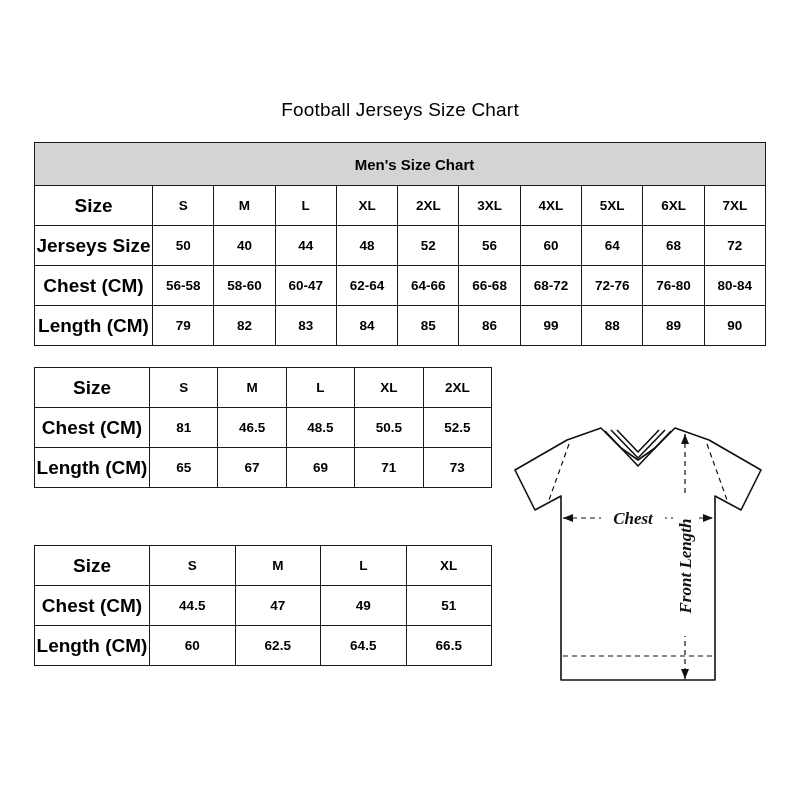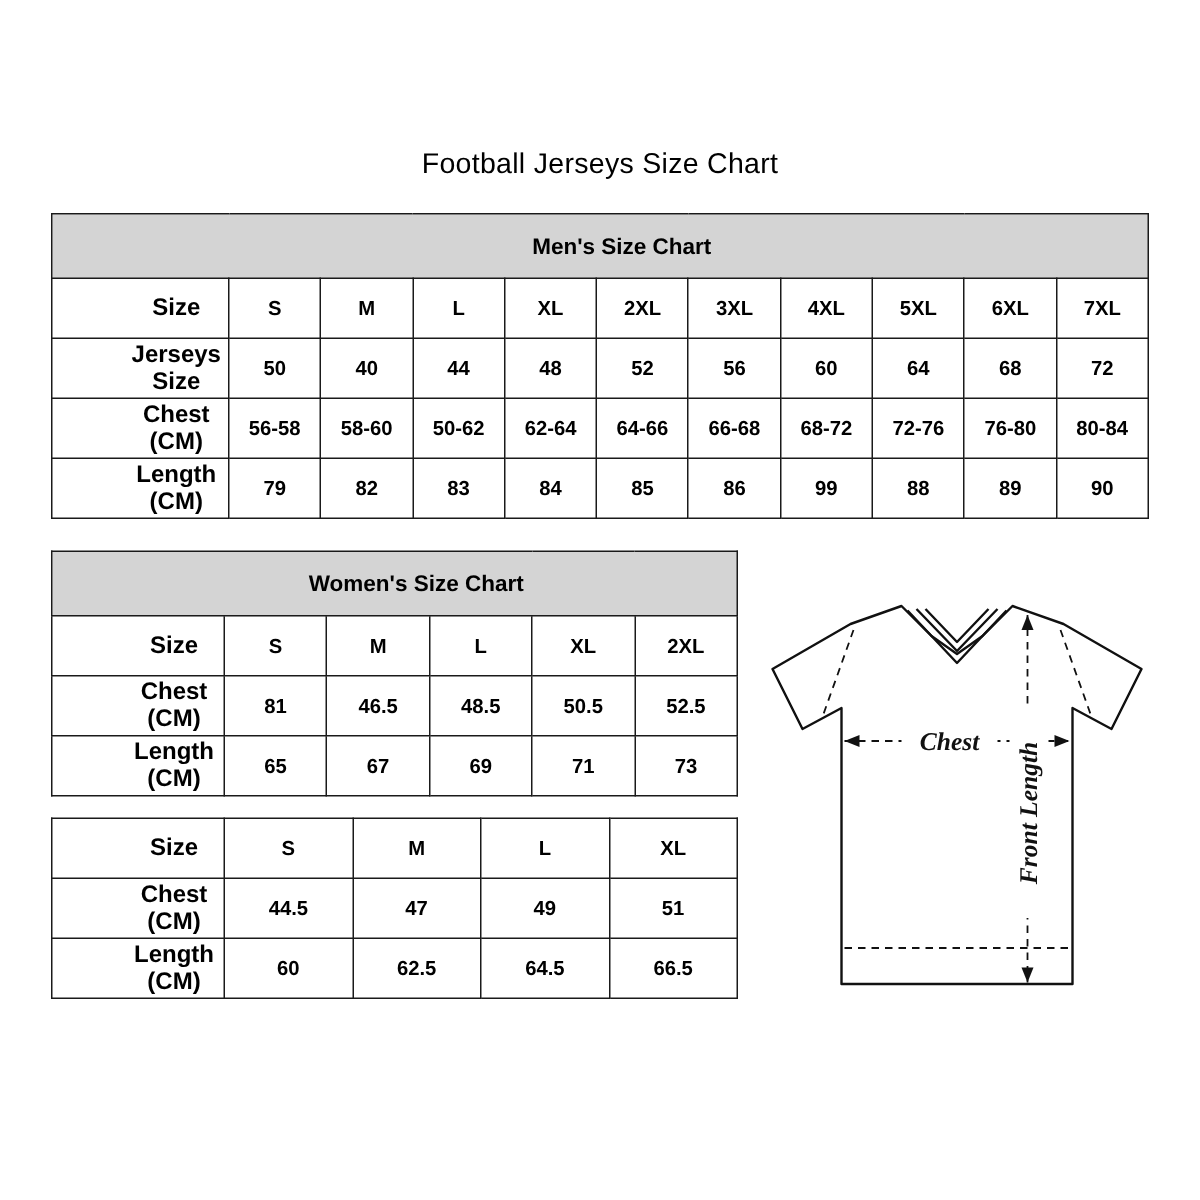--- a/index.html
+++ b/index.html
@@ -39,22 +39,21 @@
     text-align: center;
     vertical-align: middle;
     font-size: 13.5px;
     font-weight: bold;
     padding: 0;
     height: 39px;
     background: #ffffff;
     color: #000000;
   }
   table.size-table td.label-cell {
-    font-size: 16px;
-    padding-left: 48px;
+    font-size: 19px;
   }
   table.size-table .caption-cell {
     background: #d4d4d4;
     font-size: 15px;
     font-weight: bold;
     height: 42px;
     padding-left: 29px;
   }
 
   
@@ -78,21 +77,21 @@
     left: 34px;
     top: 545px;
     width: 458px;
   }
   #youth-table col.lbl { width: 115px; }
 
   
   #shirt-diagram {
     position: absolute;
     left: 505px;
-    top: 394px;
+    top: 418px;
     width: 268px;
     height: 290px;
   }
   #shirt-diagram svg { display: block; }
 
   .diagram-label {
     font-family: "Liberation Serif", serif;
     font-style: italic;
     font-weight: bold;
     font-size: 17px;
@@ -145,21 +144,21 @@
       <td>56</td>
       <td>60</td>
       <td>64</td>
       <td>68</td>
       <td>72</td>
     </tr>
     <tr>
       <td class="label-cell">Chest (CM)</td>
       <td>56-58</td>
       <td>58-60</td>
-      <td>50-62</td>
+      <td>60-47</td>
       <td>62-64</td>
       <td>64-66</td>
       <td>66-68</td>
       <td>68-72</td>
       <td>72-76</td>
       <td>76-80</td>
       <td>80-84</td>
     </tr>
     <tr>
       <td class="label-cell">Length (CM)</td>
@@ -181,23 +180,20 @@
   <colgroup>
     <col class="lbl">
     <col>
       <col>
       <col>
       <col>
       <col>
   </colgroup>
   <tbody>
     <tr>
-      <td class="caption-cell" colspan="6">Women's Size Chart</td>
-    </tr>
-    <tr>
       <td class="label-cell">Size</td>
       <td>S</td>
       <td>M</td>
       <td>L</td>
       <td>XL</td>
       <td>2XL</td>
     </tr>
     <tr>
       <td class="label-cell">Chest (CM)</td>
       <td>81</td>

